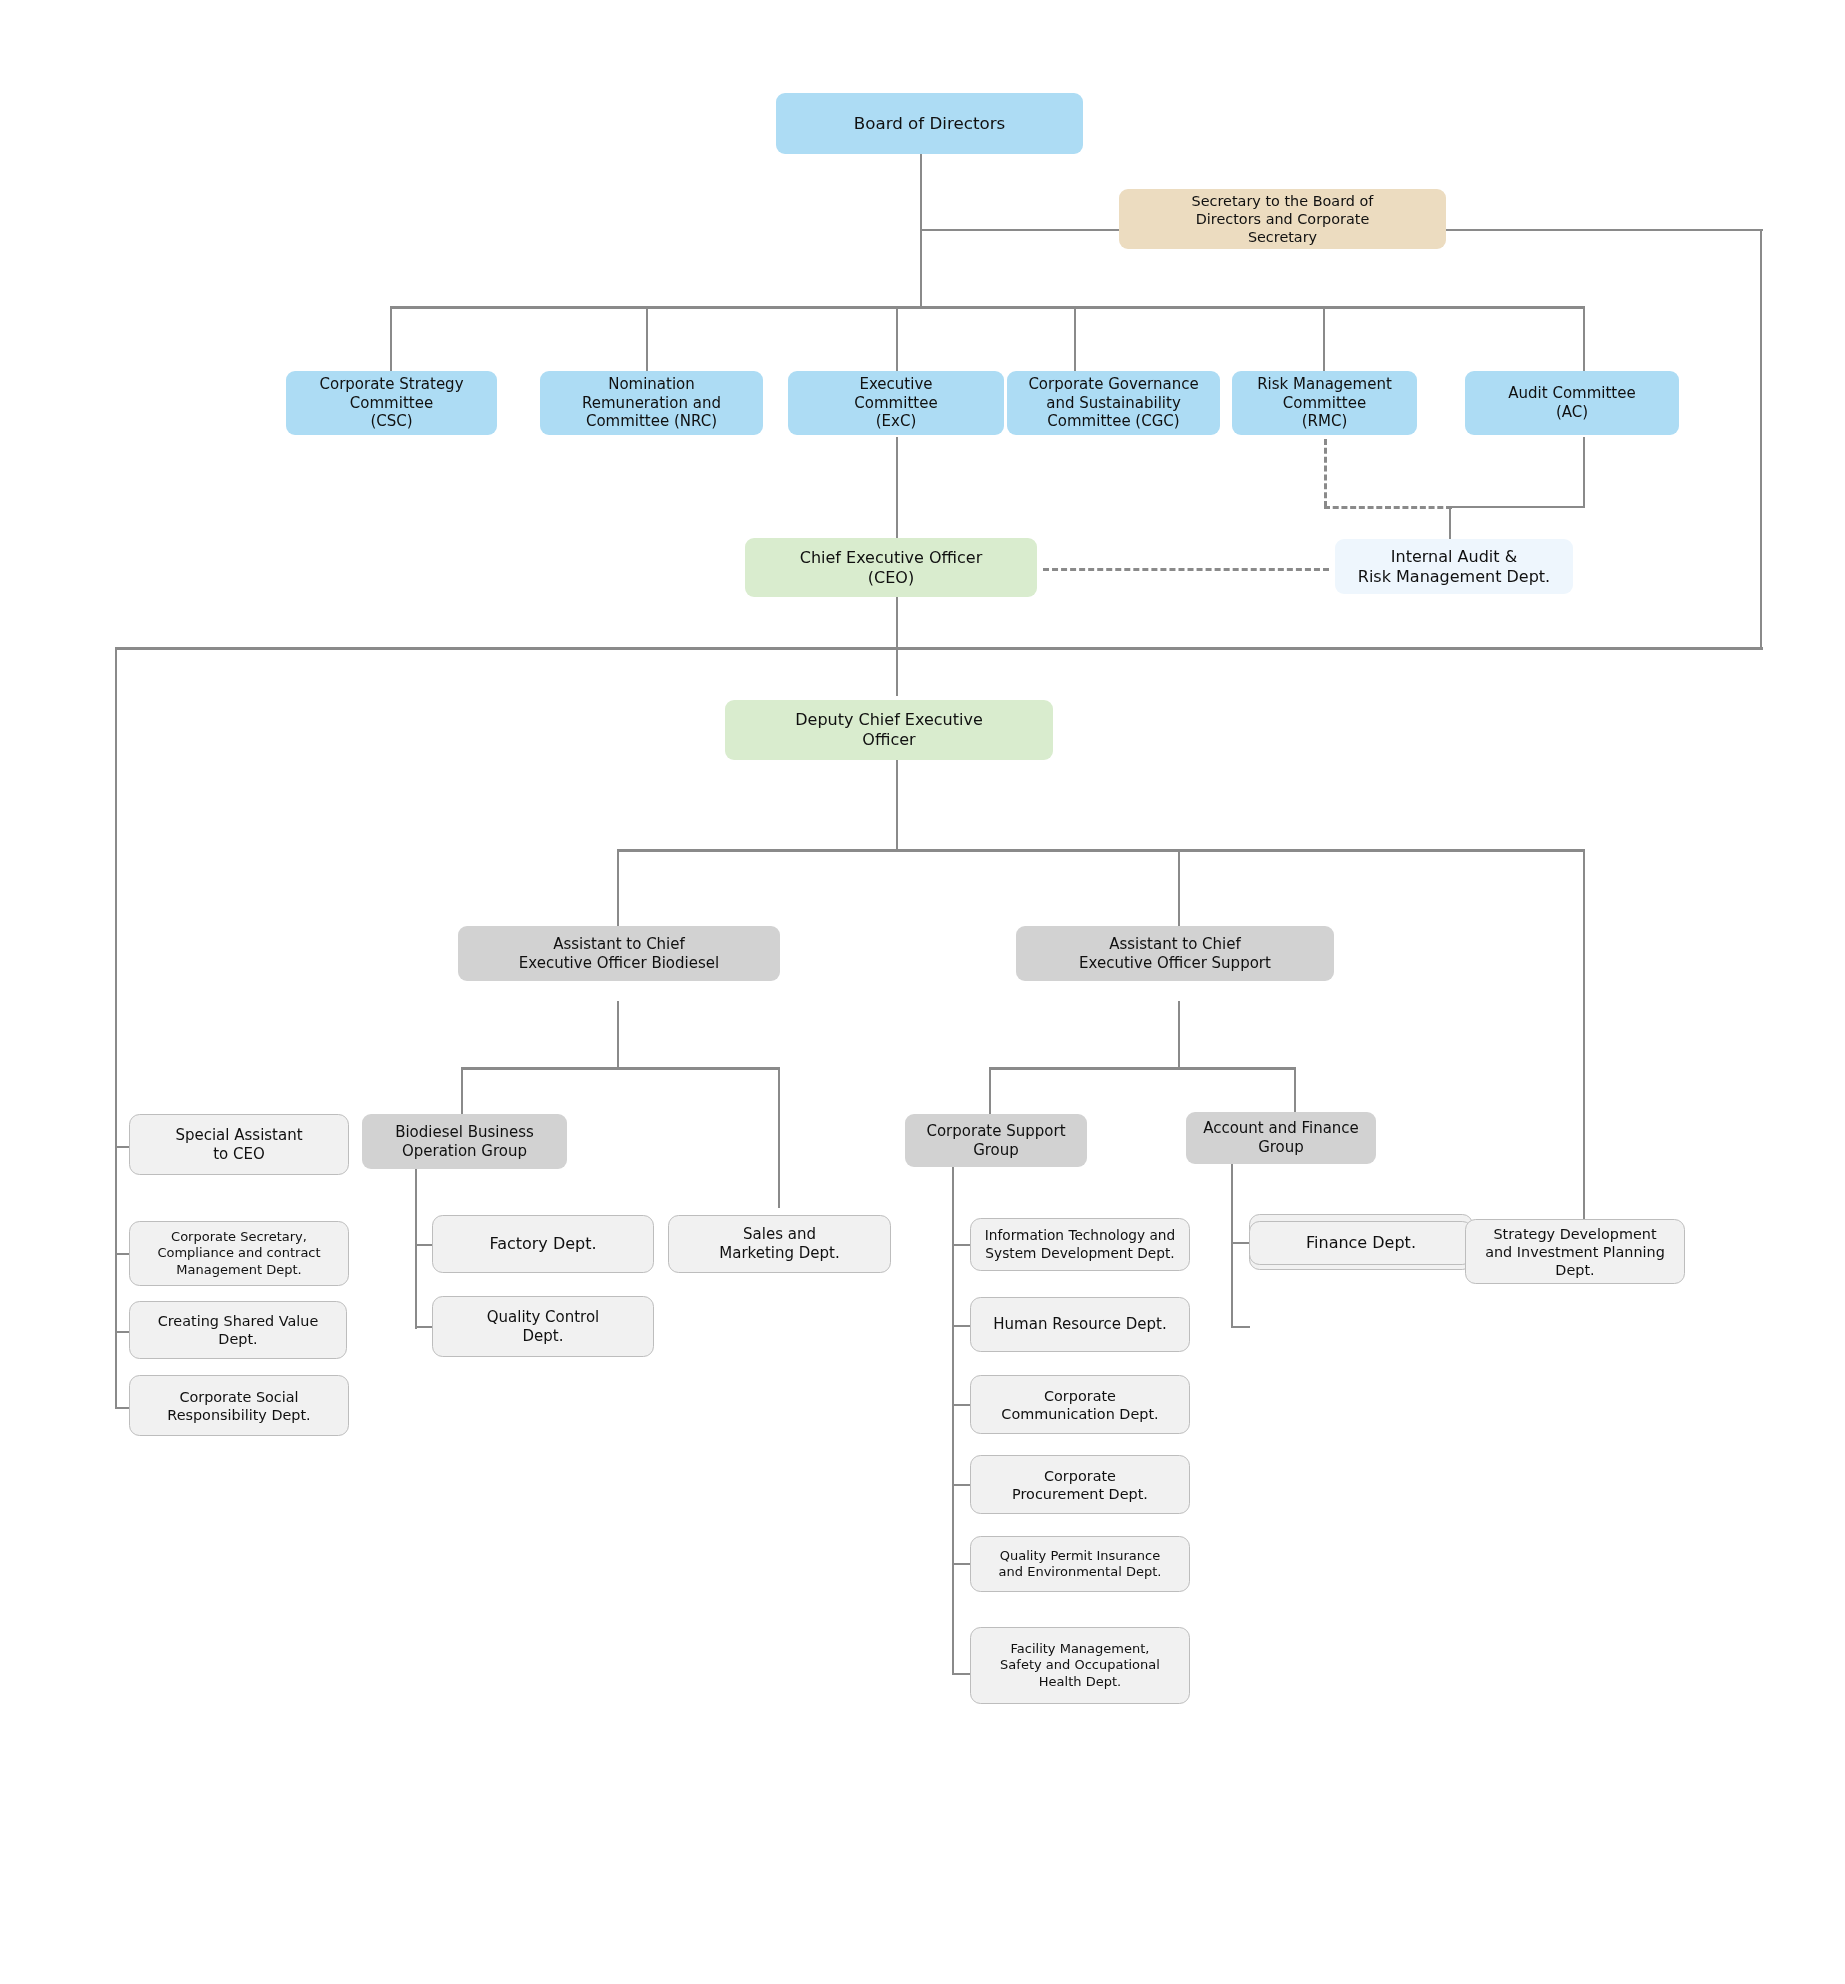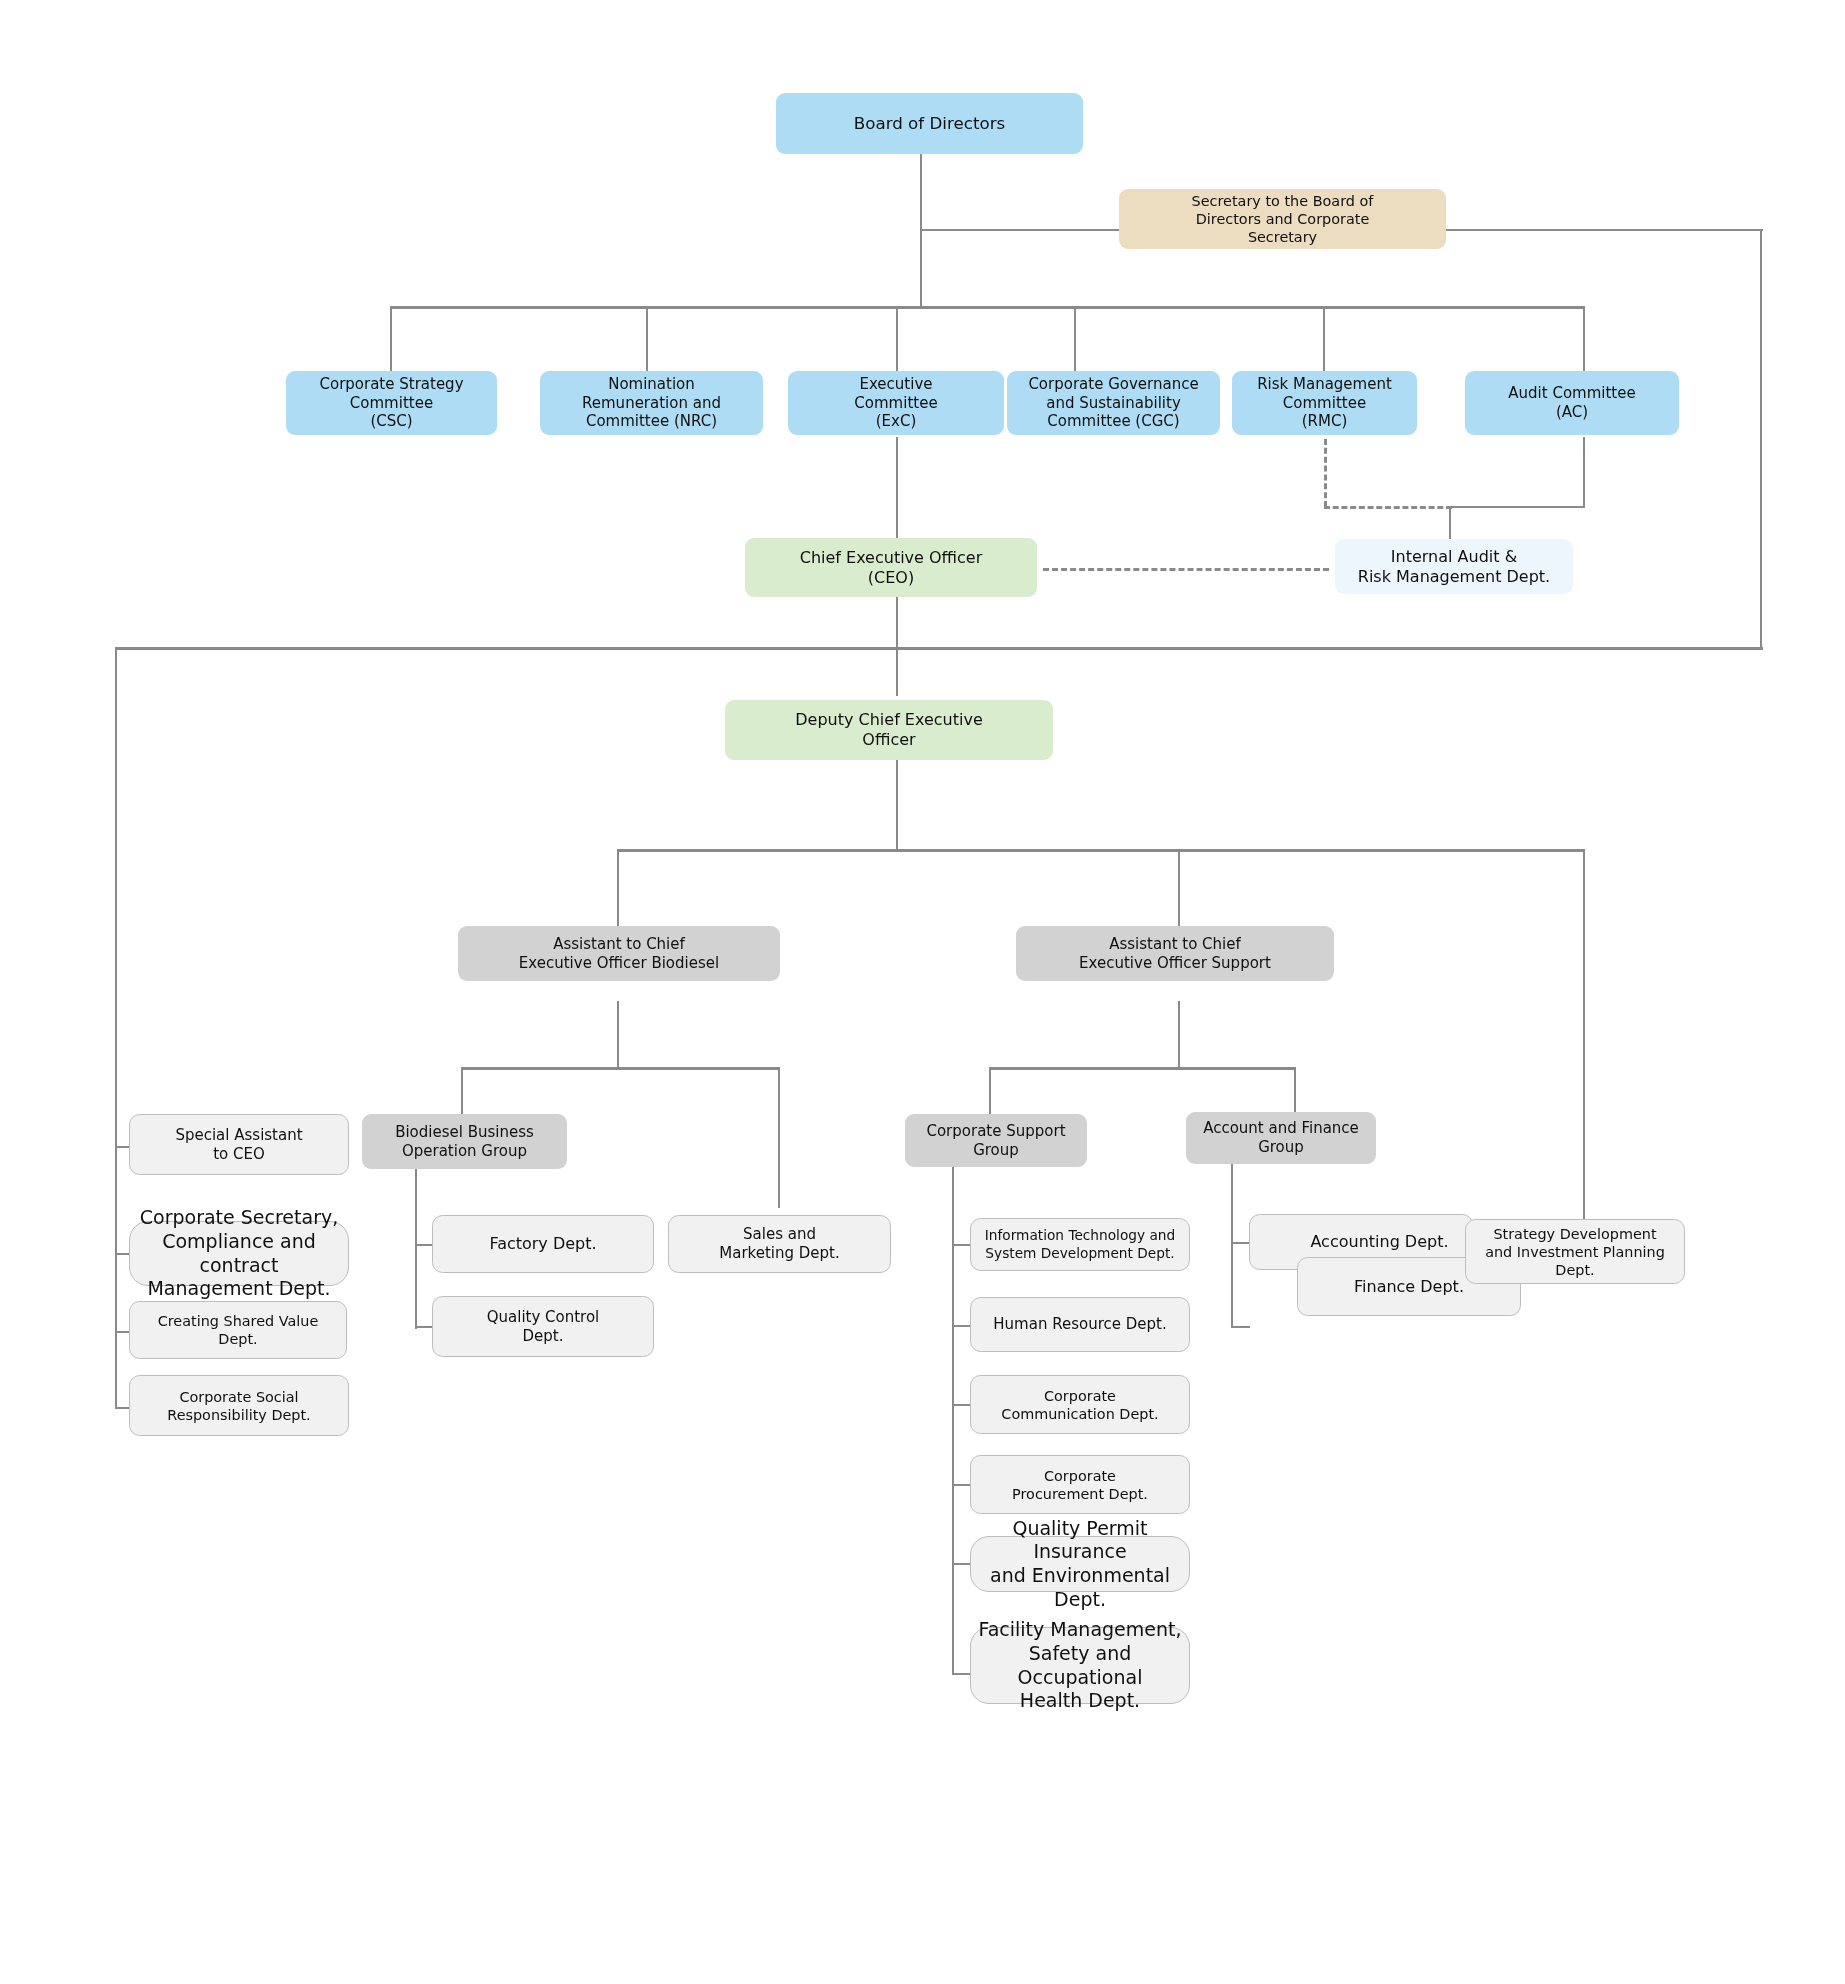--- a/index.html
+++ b/index.html
@@ -41,21 +41,21 @@
   .n-blue   {background:#addcf4;border:none;}
   .n-tan    {background:#ecdcc0;border:none;}
   .n-green  {background:#d9ecce;border:none;}
   .n-paleblue{background:#eef6fd;border:none;}
   .n-grey   {background:#d2d2d2;border:none;}
   .n-light  {background:#f1f1f1;border:0.8px solid #bdbdbd;border-radius:10.6px;}
   .fs22{font-size:16.7px;}
   .fs21{font-size:16px;}
   .fs20{font-size:15px;}
   .fs19{font-size:14.4px;}
-  .fs18{font-size:19px;border-radius:19px;}
+  .fs18{font-size:13px;}
 </style>
 </head>
 <body>
 
 <div id="chart">
 
   <div class="ln lnv" style="left:920px;top:152px;width:2.3px;height:156px;"></div>
 
   <div class="ln lnh" style="left:920px;top:229px;width:200px;height:2.3px;"></div>
 
@@ -213,20 +213,20 @@
 
   <div class="node n-light fs18" style="left:970px;top:1627px;width:220px;height:77px;">Facility Management,
 Safety and Occupational
 Health Dept.</div>
 
   <div class="node n-grey fs20" style="left:1186px;top:1112px;width:190px;height:52px;">Account and Finance
 Group</div>
 
   <div class="node n-light fs21" style="left:1249px;top:1214px;width:224px;height:56px;padding-left:43px;">Accounting Dept.</div>
 
-  <div class="node n-light fs21" style="left:1249px;top:1257px;width:224px;height:59px;margin-left:48px;">Finance Dept.</div>
+  <div class="node n-light fs21" style="left:1249px;top:1221px;width:224px;height:44px;">Finance Dept.</div>
 
   <div class="node n-light fs19" style="left:1465px;top:1219px;width:220px;height:65px;">Strategy Development
 and Investment Planning
 Dept.</div>
 
 </div>
 
 
 </body></html>

